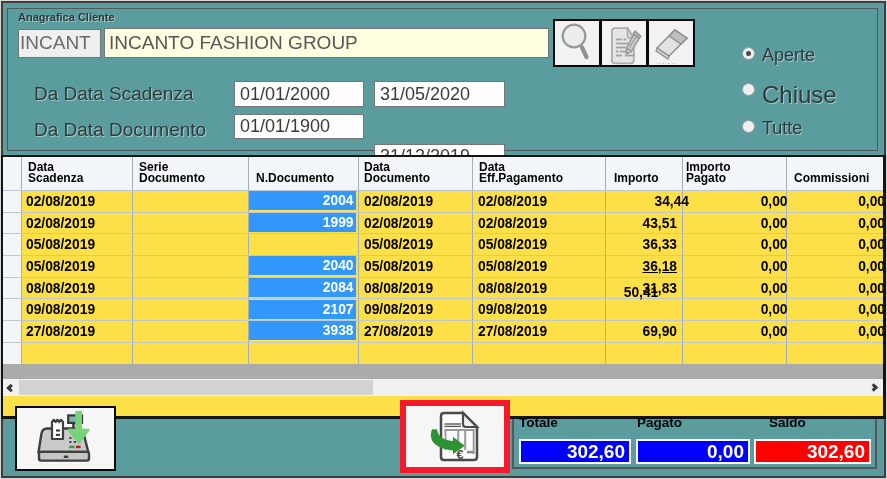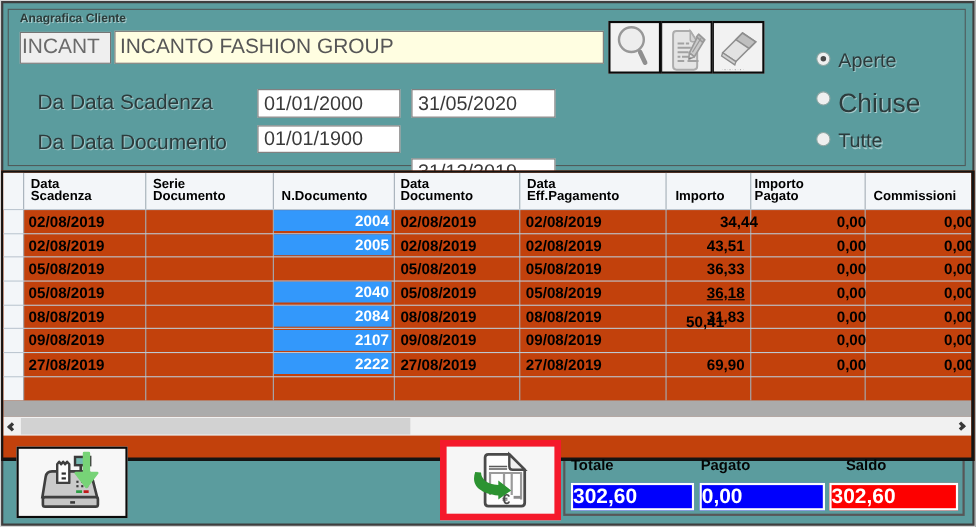--- a/index.html
+++ b/index.html
@@ -7,30 +7,30 @@
 #w { position:relative; width:887px; height:479px; background:#5B9C9E; overflow:hidden;
      box-shadow: inset 0 0 0 1px #D7D7D7, inset 0 0 0 3px #3E3E3E; }
 .abs { position:absolute; }
 .frame { position:absolute; border:1px solid #4F5B5A; }
 .lbl { position:absolute; color:#2C3B3C; text-shadow:1px 1px 0 rgba(255,255,255,0.45); white-space:nowrap; }
 .field { position:absolute; border:1px solid #757575; background:#fff; color:#3A3A3A; font-size:18px; white-space:nowrap; }
 .btn { position:absolute; border:2px solid #0A0A0A; background:#F2F2F2; }
 .radio { position:absolute; width:13px; height:13px; border-radius:50%; background:#EFEFEF; border:1px solid #8FA6A3; }
 .radio .dot { position:absolute; left:3px; top:3px; width:5px; height:5px; border-radius:50%; background:#4A4A4A; }
 
-#tbl { position:absolute; left:1px; top:155px; width:885px; height:264px; overflow:hidden; background:#c2410c;
+#tbl { position:absolute; left:1px; top:155px; width:885px; height:264px; overflow:hidden; background:#fde047;
        border-style:solid; border-color:#141414; border-width:2px 3px 3px 2px; }
 .hl { position:absolute; height:1px; background:#BDC7D1; left:0; width:880px; }
 .vl { position:absolute; width:1px; background:#A4AEB7; top:0; height:207px; }
 .hcell { position:absolute; font-weight:bold; font-size:12px; line-height:11px; color:#000; white-space:nowrap; }
 .cell { position:absolute; font-weight:bold; font-size:13.8px; color:#000; white-space:nowrap; }
 .ncell { position:absolute; background:#3398FB; color:#fff; font-weight:bold; font-size:13.8px; text-align:right; padding-right:2.5px; }
 .num { text-align:right; }
 .chev { position:absolute; width:5.5px; height:5.5px; border-left:3px solid #383838; border-bottom:3px solid #383838; }
-.vbox { position:absolute; top:439px; height:25px; border:2px solid #FCFCFC; color:#fff; font-weight:bold; font-size:19px; text-align:left; padding-right:4px; line-height:22.5px; }
+.vbox { position:absolute; top:439px; height:25px; border:2px solid #FCFCFC; color:#fff; font-weight:bold; font-size:19px; text-align:right; padding-right:4px; line-height:22.5px; }
 .blbl { position:absolute; top:415px; font-weight:bold; font-size:13.5px; color:#050505; }
 </style>
 </head>
 <body>
 <div id="w">
 
   <div class="frame" style="left:7px; top:8px; width:871px; height:143px;"></div>
 
   <div class="frame" style="left:512px; top:404px; width:365px; height:65px; border-width:2px; border-color:#575757;"></div>
 
@@ -135,21 +135,21 @@
     <div class="hcell" style="left:791px; top:16px;">Commissioni</div>
 
     <div class="cell" style="left:23px; top:36.8px;">02/08/2019</div>
     <div class="ncell" style="left:246px; top:34.0px; width:107px; height:19px; line-height:20.5px;">2004</div>
     <div class="cell" style="left:361px; top:36.8px;">02/08/2019</div>
     <div class="cell" style="left:475px; top:36.8px;">02/08/2019</div>
     <div class="cell num" style="left:614px; top:36.8px; width:72px;">34,44</div>
     <div class="cell num" style="left:679px; top:36.8px; width:105.5px;">0,00</div>
     <div class="cell num" style="left:783px; top:36.8px; width:99px;">0,00</div>
     <div class="cell" style="left:23px; top:58.5px;">02/08/2019</div>
-    <div class="ncell" style="left:246px; top:55.7px; width:107px; height:19px; line-height:20.5px;">2005</div>
+    <div class="ncell" style="left:246px; top:55.7px; width:107px; height:19px; line-height:20.5px;">1999</div>
     <div class="cell" style="left:361px; top:58.5px;">02/08/2019</div>
     <div class="cell" style="left:475px; top:58.5px;">02/08/2019</div>
     <div class="cell num" style="left:602px; top:58.5px; width:72px;">43,51</div>
     <div class="cell num" style="left:679px; top:58.5px; width:105.5px;">0,00</div>
     <div class="cell num" style="left:783px; top:58.5px; width:99px;">0,00</div>
     <div class="cell" style="left:23px; top:80.2px;">05/08/2019</div>
     <div class="cell" style="left:361px; top:80.2px;">05/08/2019</div>
     <div class="cell" style="left:475px; top:80.2px;">05/08/2019</div>
     <div class="cell num" style="left:602px; top:80.2px; width:72px;">36,33</div>
     <div class="cell num" style="left:679px; top:80.2px; width:105.5px;">0,00</div>
@@ -169,21 +169,21 @@
     <div class="cell num" style="left:679px; top:123.6px; width:105.5px;">0,00</div>
     <div class="cell num" style="left:783px; top:123.6px; width:99px;">0,00</div>
     <div class="cell" style="left:23px; top:145.3px;">09/08/2019</div>
     <div class="ncell" style="left:246px; top:142.5px; width:107px; height:19px; line-height:20.5px;">2107</div>
     <div class="cell" style="left:361px; top:145.3px;">09/08/2019</div>
     <div class="cell" style="left:475px; top:145.3px;">09/08/2019</div>
     <div class="cell num" style="left:602px; top:128px; width:72px;text-align:center;">50,41</div>
     <div class="cell num" style="left:679px; top:145.3px; width:105.5px;">0,00</div>
     <div class="cell num" style="left:783px; top:145.3px; width:99px;">0,00</div>
     <div class="cell" style="left:23px; top:167.0px;">27/08/2019</div>
-    <div class="ncell" style="left:246px; top:164.2px; width:107px; height:19px; line-height:20.5px;">2222</div>
+    <div class="ncell" style="left:246px; top:164.2px; width:107px; height:19px; line-height:20.5px;">3938</div>
     <div class="cell" style="left:361px; top:167.0px;">27/08/2019</div>
     <div class="cell" style="left:475px; top:167.0px;">27/08/2019</div>
     <div class="cell num" style="left:602px; top:167.0px; width:72px;">69,90</div>
     <div class="cell num" style="left:679px; top:167.0px; width:105.5px;">0,00</div>
     <div class="cell num" style="left:783px; top:167.0px; width:99px;">0,00</div>
   </div>
 
   <div class="btn" style="left:15px; top:406px; width:101px; height:65px; background:#F7F7F7;">
     <svg width="97" height="61" viewBox="0 0 97 61">
       <path d="M21.5 44 L24.5 25.5 Q25.3 20.5 30.3 20.5 L60.5 20.5 Q65.5 20.5 66.6 25.5 L71.3 44 Z" fill="#CACACA" stroke="#3F3F3F" stroke-width="2.4"></path>

